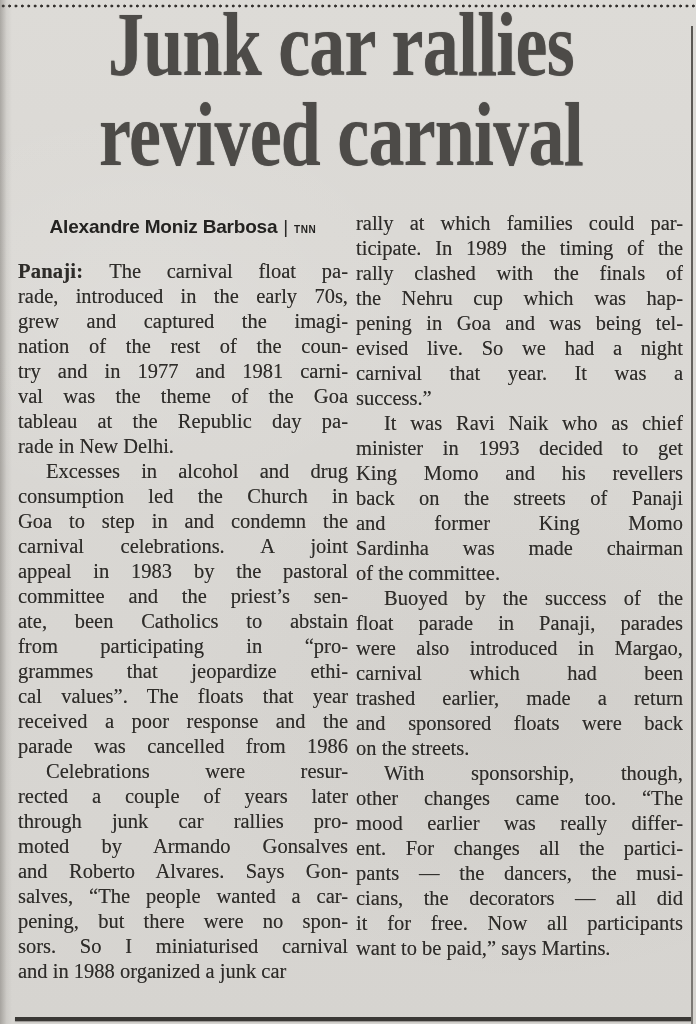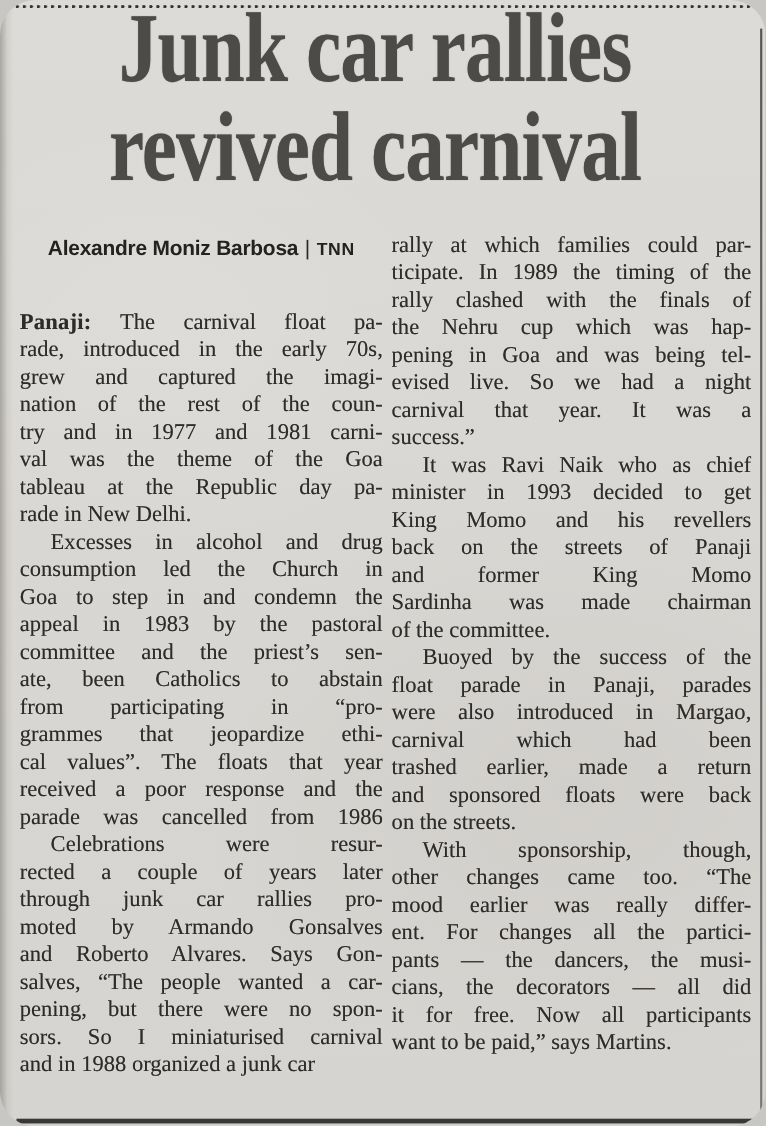--- a/index.html
+++ b/index.html
@@ -13,21 +13,20 @@
     position:relative;
     width:696px;height:1024px;
     margin:0;
     overflow:hidden;
     background:
       radial-gradient(420px 300px at 20% 30%, rgba(255,255,255,.10), rgba(255,255,255,0) 70%),
       radial-gradient(500px 380px at 75% 70%, rgba(120,115,108,.07), rgba(120,115,108,0) 70%),
       linear-gradient(180deg,#dddbd7 0%, var(--paper,#d9d7d3) 45%, #d6d4d0 100%);
     font-family:"Liberation Serif", serif;
     color:var(--ink,#2e2c29);
-    border-radius:32px;
   }
   .left-shade{
     position:absolute;left:0;top:0;bottom:0;width:12px;
     background:linear-gradient(90deg, rgba(88,84,78,.38), rgba(88,84,78,.08) 55%, rgba(88,84,78,0));
     pointer-events:none;
   }
   .dotted-top{
     position:absolute;top:3px;left:0;right:0;height:6px;
     background-image:radial-gradient(circle at 3px 3px, #34312e 1.3px, rgba(52,49,46,0) 1.7px);
     background-size:6.4px 6px;
@@ -47,23 +46,23 @@
   .byline{
     position:absolute;top:214px;left:18px;width:330px;
     text-align:center;
     font-family:"Liberation Sans", sans-serif;
     font-weight:bold;font-size:19px;line-height:26px;
     color:#232220;
     letter-spacing:-.2px;
     white-space:nowrap;
   }
   .byline .sep{padding:0 6px;font-weight:normal;color:#2a2927;}
-  .byline .agency{font-size:16px;letter-spacing:.6px;}
+  .byline .agency{font-size:10px;letter-spacing:.6px;}
   .col{position:absolute;}
-  .col-left{top:259px;left:18px;width:330px;margin-top:22px;}
+  .col-left{top:259px;left:18px;width:330px;}
   .col-right{top:211px;left:356px;width:327px;}
   .para{margin:0;}
   .line{
     font-size:20.5px;line-height:25px;height:25px;
     color:var(--ink,#2e2c29);
     text-align:justify;
     text-align-last:justify;
     overflow:hidden;
     text-shadow:0 0 .5px rgba(46,44,41,.5);
   }
@@ -104,20 +103,21 @@
         <div class="line">nation of the rest of the coun-</div>
         <div class="line">try and in 1977 and 1981 carni-</div>
         <div class="line">val was the theme of the Goa</div>
         <div class="line">tableau at the Republic day pa-</div>
         <div class="line para-last">rade in New Delhi.</div>
       </div>
       <div class="para">
         <div class="line indent">Excesses in alcohol and drug</div>
         <div class="line">consumption led the Church in</div>
         <div class="line">Goa to step in and condemn the</div>
+        <div class="line">carnival celebrations. A joint</div>
         <div class="line">appeal in 1983 by the pastoral</div>
         <div class="line">committee and the priest’s sen-</div>
         <div class="line">ate, been Catholics to abstain</div>
         <div class="line">from participating in “pro-</div>
         <div class="line">grammes that jeopardize ethi-</div>
         <div class="line">cal values”. The floats that year</div>
         <div class="line">received a poor response and the</div>
         <div class="line">parade was cancelled from 1986</div>
       </div>
       <div class="para">

